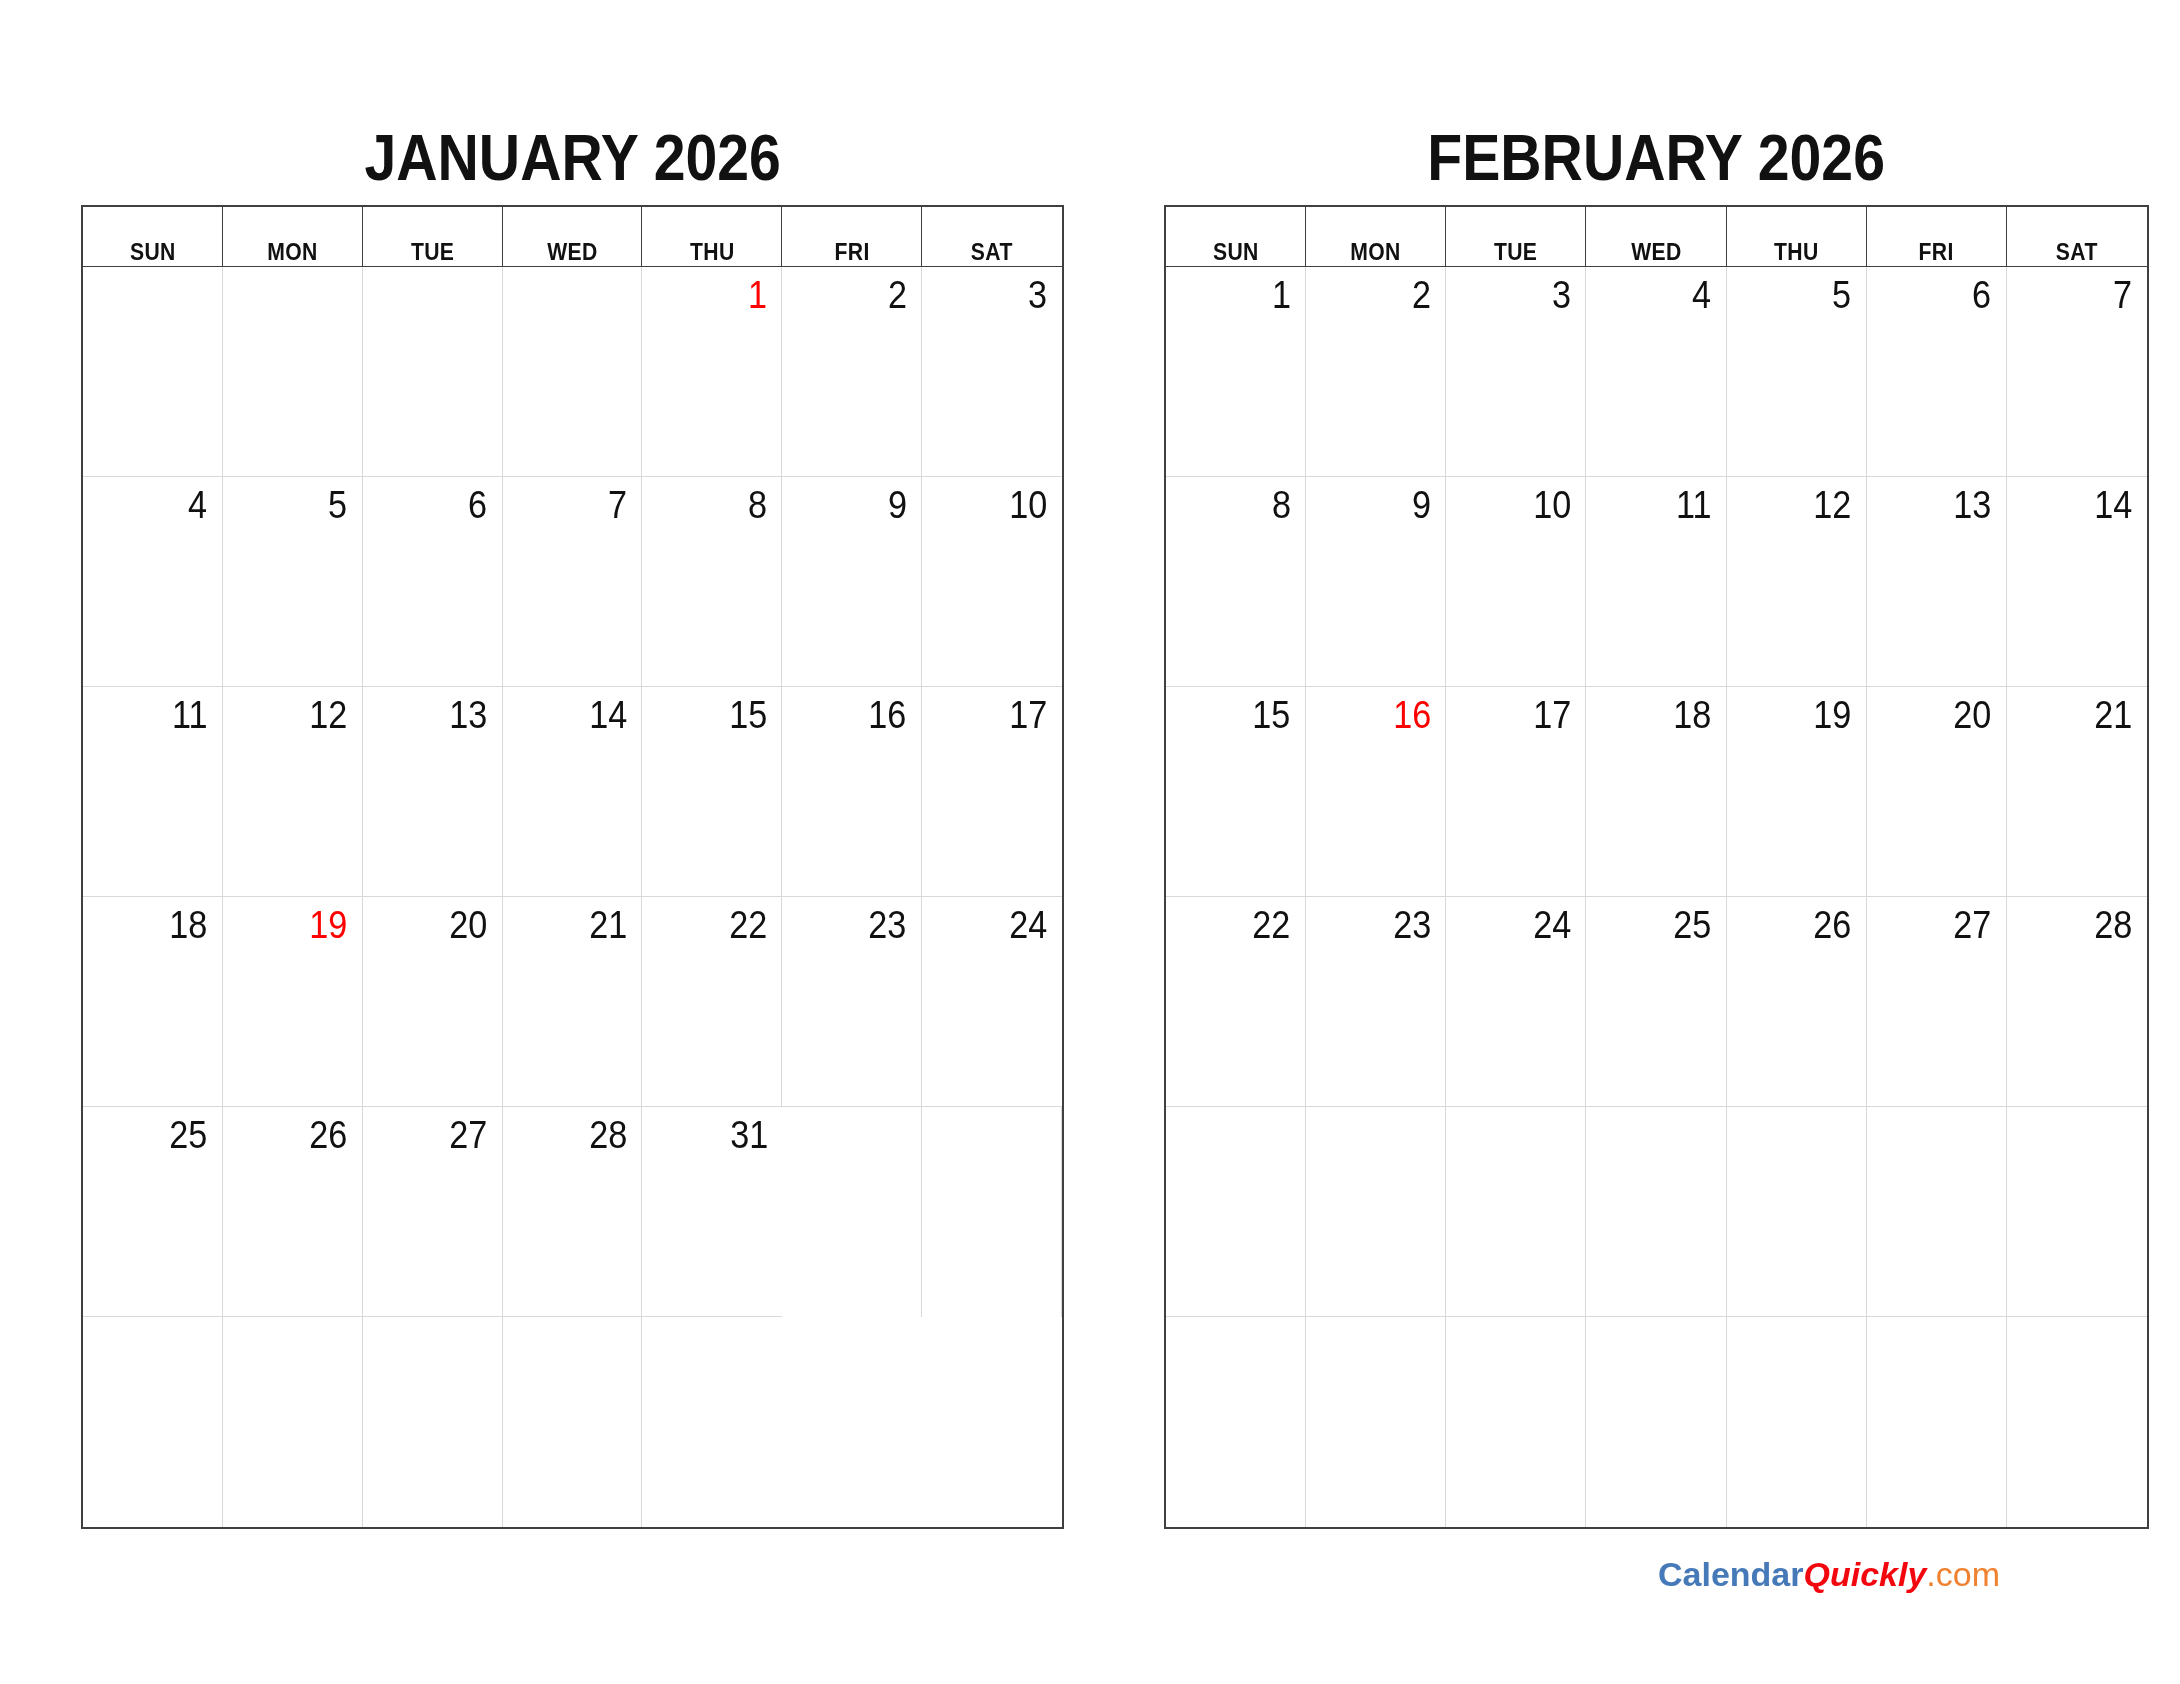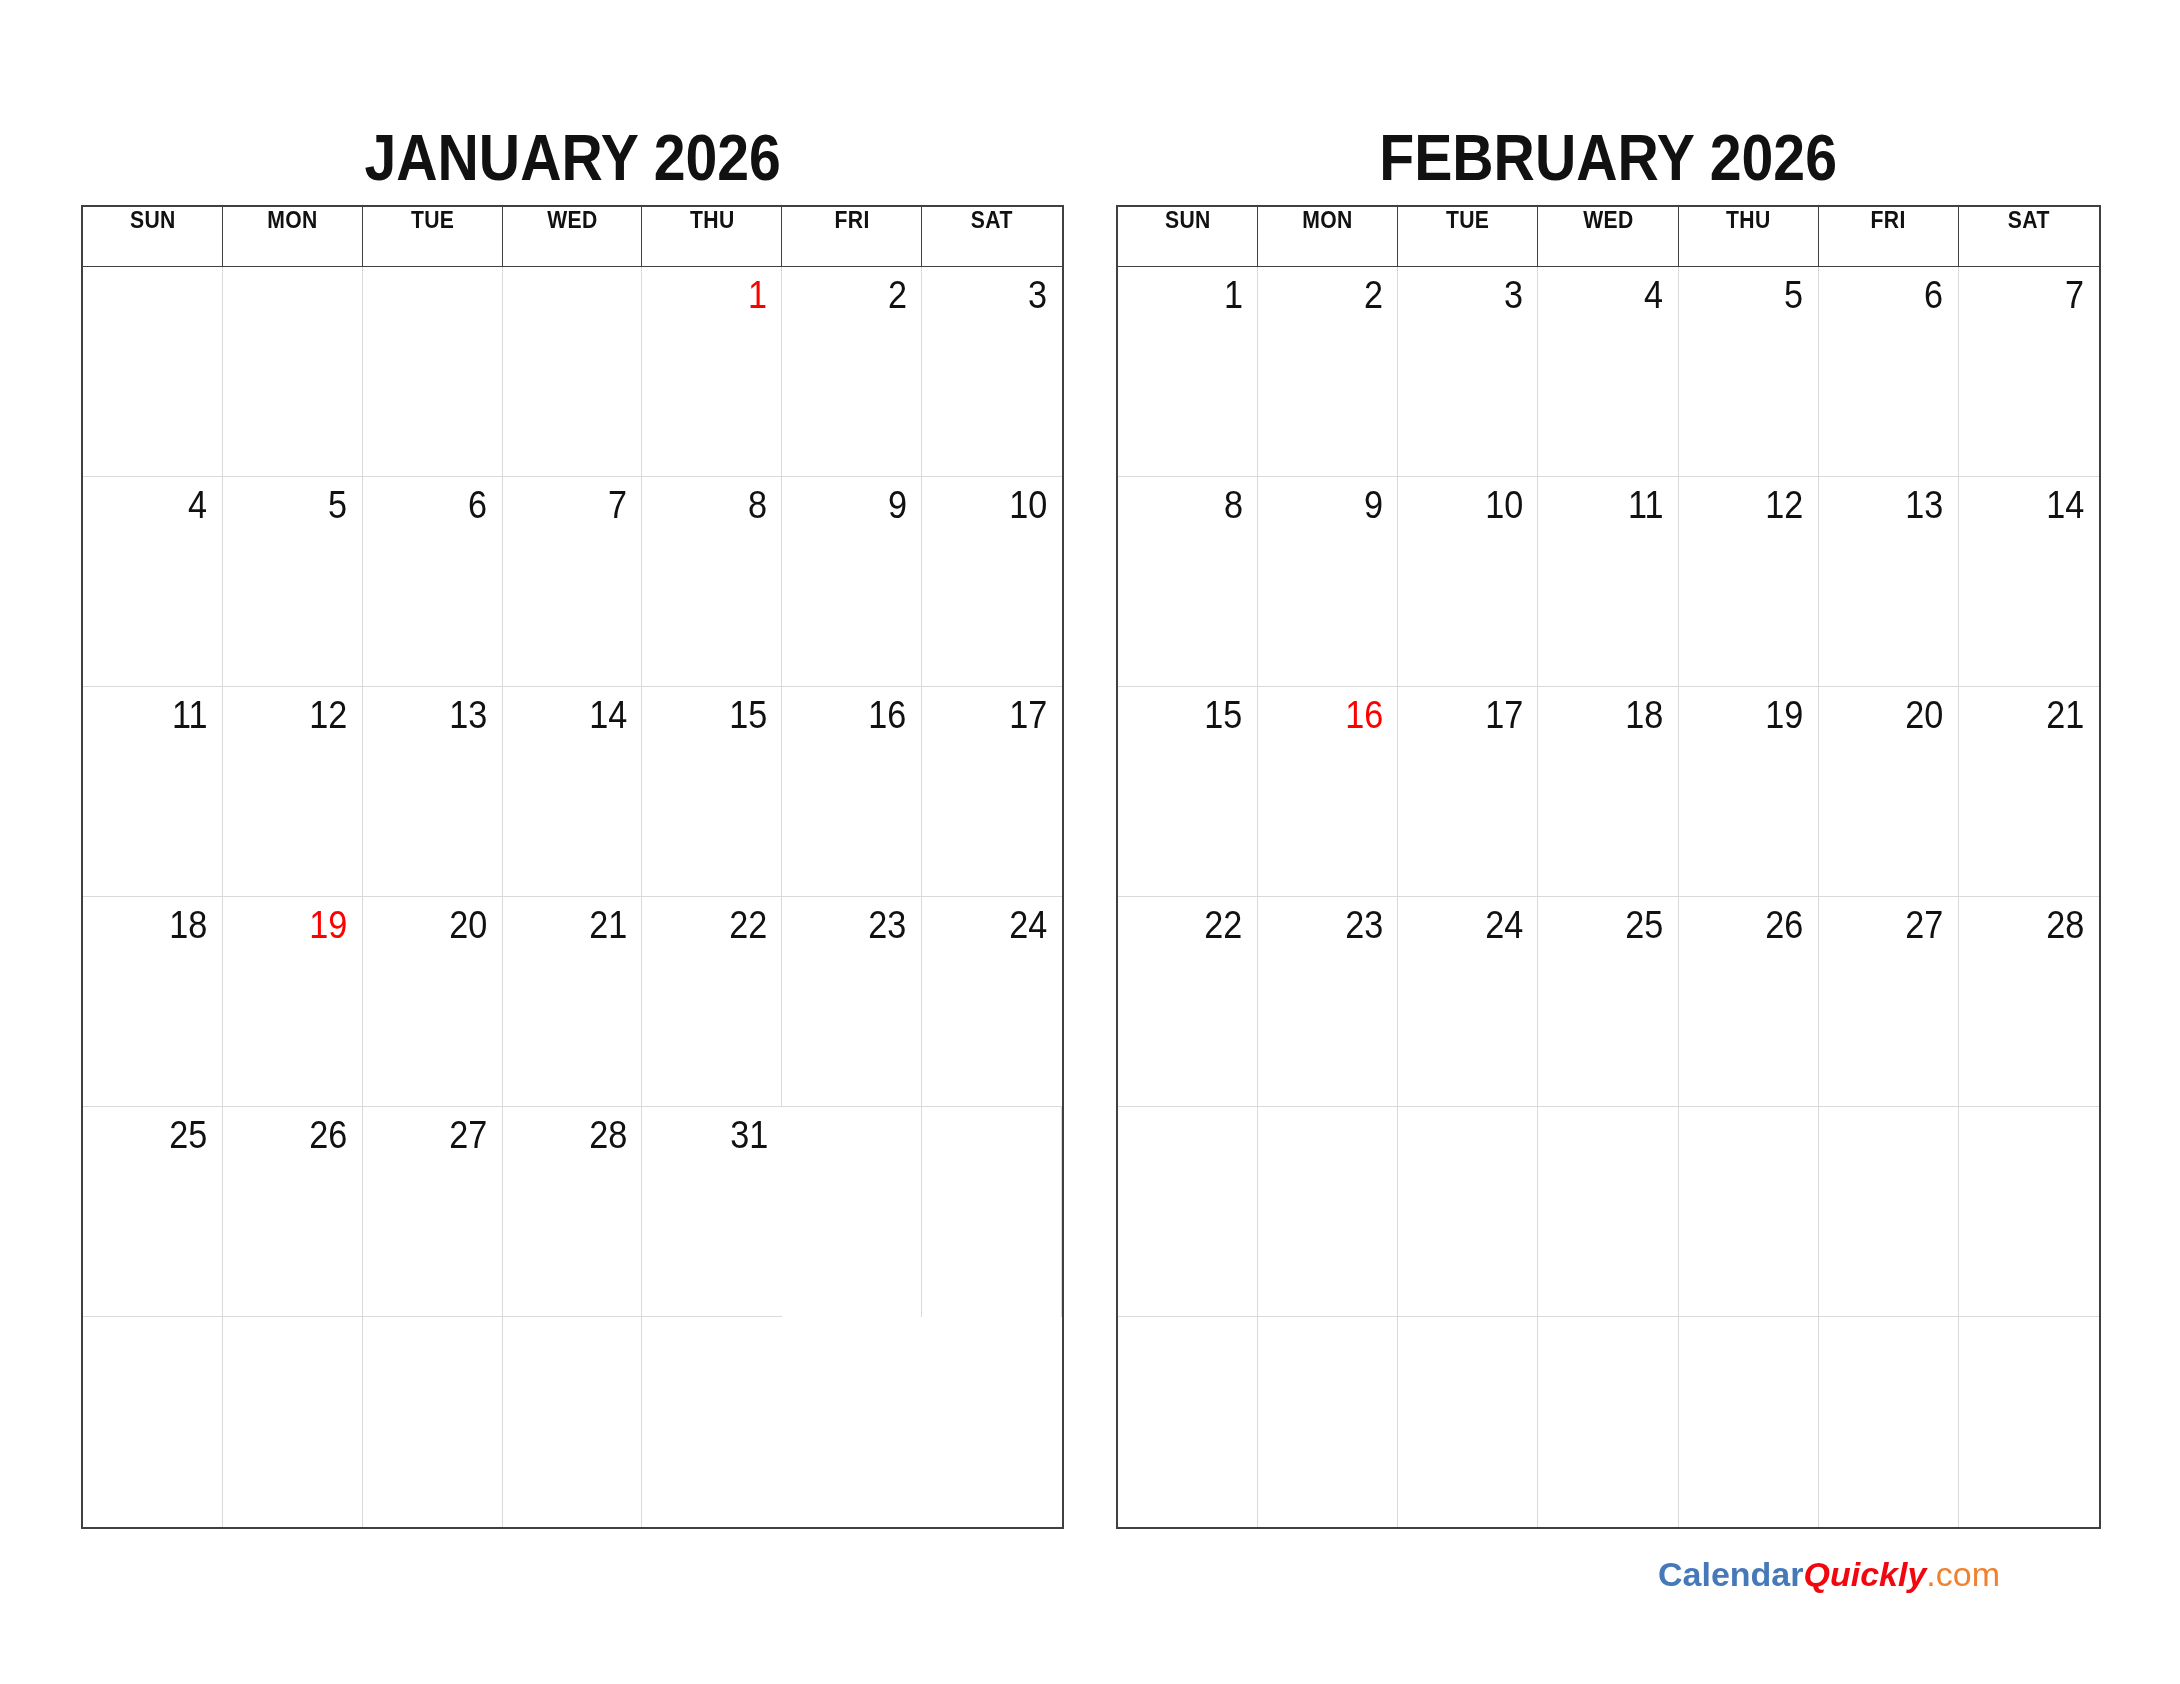--- a/index.html
+++ b/index.html
@@ -14,21 +14,21 @@
     height: 1685px;
     background: #ffffff;
     overflow: hidden;
   }
   .cal {
     position: absolute;
     top: 0;
     margin-top: 28px;
   }
   .cal.left  { left: 81px;  width: 983px; }
-  .cal.right { left: 1116px; width: 985px; }
+  .cal.right { left: 1164px; width: 985px; }
 
   .title {
     margin: 83px 0 0 0;
     height: 94px;
     line-height: 94px;
     text-align: center;
     font-size: 65px;
     font-weight: 700;
     color: #111111;
     letter-spacing: 0px;
@@ -43,21 +43,21 @@
     box-sizing: border-box;
     width: 100%;
     display: grid;
     grid-template-columns: repeat(7, 1fr);
     grid-template-rows: 60px repeat(6, 210px);
     border: 2.6px solid var(--outer-border, #404040);
     background: #ffffff;
   }
   .hcell {
     display: flex;
-    align-items: flex-start;
+    align-items: flex-end;
     justify-content: center;
     font-size: 23px;
     font-weight: 700;
     color: #111111;
     border-right: 1.7px solid var(--outer-border, #404040);
     border-bottom: 1.7px solid var(--outer-border, #404040);
     letter-spacing: 0.4px;
   }
   .hcell.lastcol { border-right: none; }
   .hcell .squeeze { display: inline-block; transform: scaleX(0.92); }

